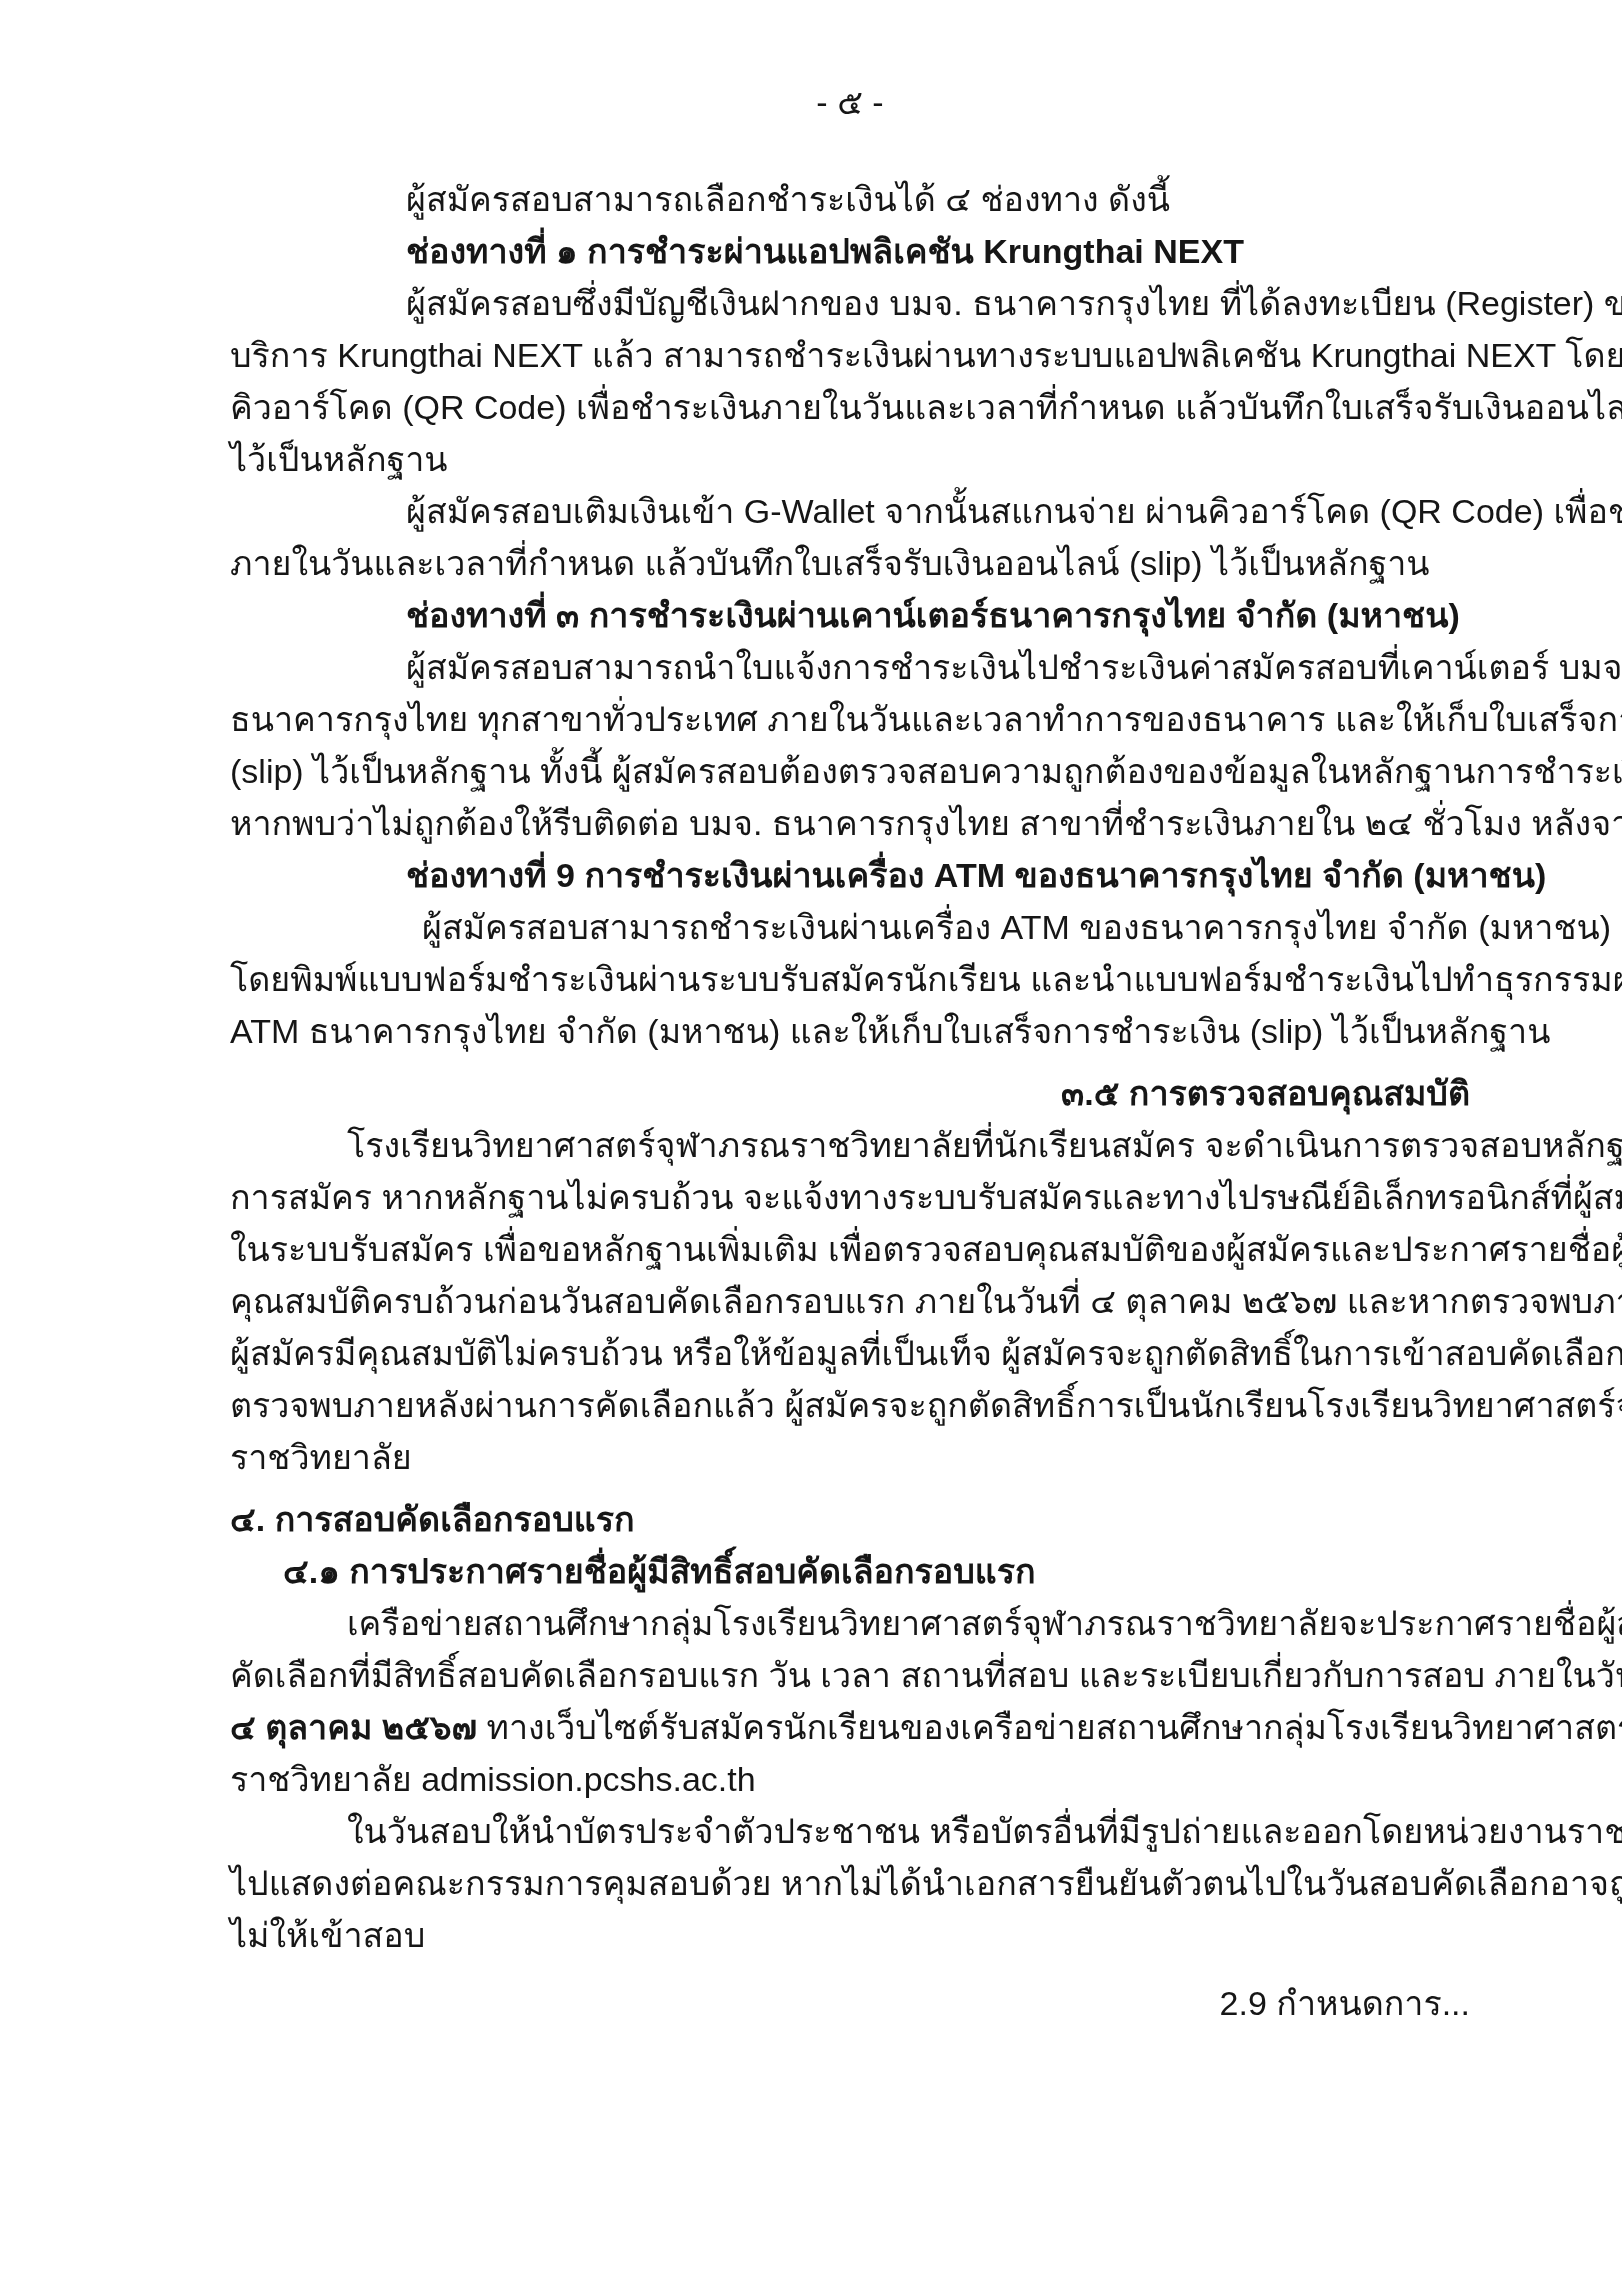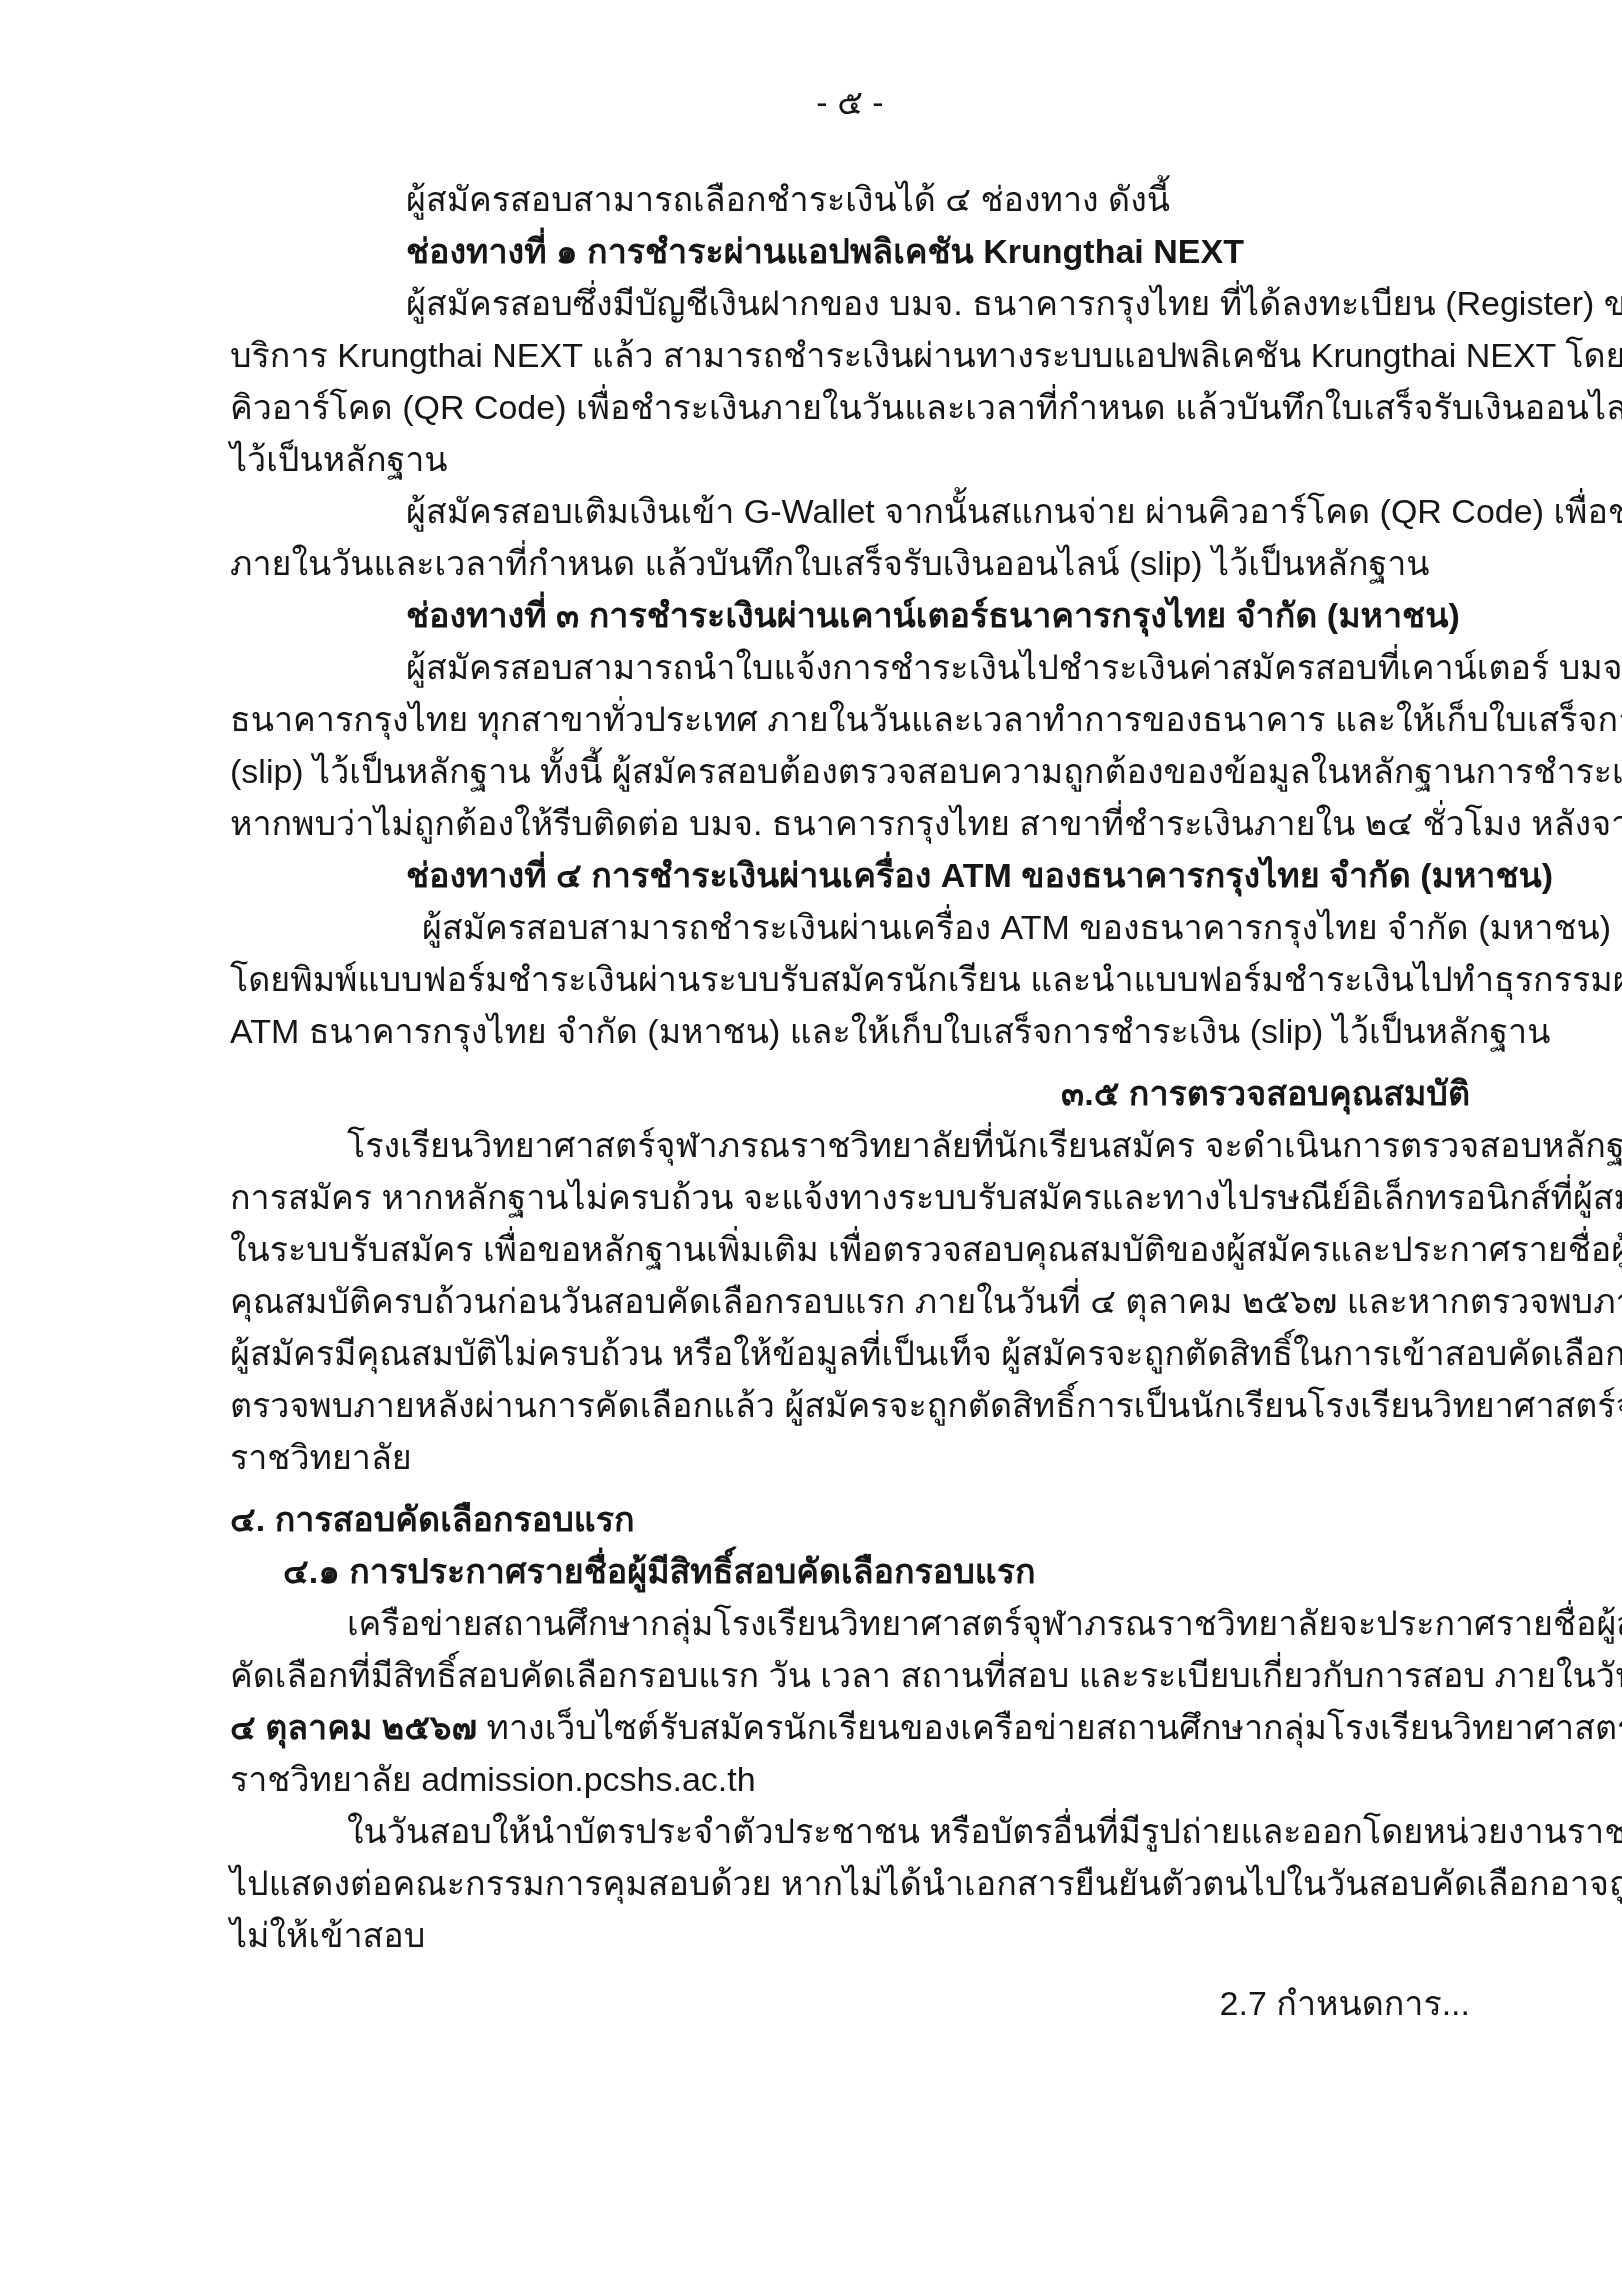--- a/index.html
+++ b/index.html
@@ -58,21 +58,21 @@
 
   <div class="ln i250">ผู้สมัครสอบเติมเงินเข้า G-Wallet จากนั้นสแกนจ่าย ผ่านคิวอาร์โคด (QR Code) เพื่อชำระเงิน</div>
   <div class="ln">ภายในวันและเวลาที่กำหนด แล้วบันทึกใบเสร็จรับเงินออนไลน์ (slip) ไว้เป็นหลักฐาน</div>
 
   <div class="ln b i250">ช่องทางที่ ๓ การชำระเงินผ่านเคาน์เตอร์ธนาคารกรุงไทย จำกัด (มหาชน)</div>
   <div class="ln i250">ผู้สมัครสอบสามารถนำใบแจ้งการชำระเงินไปชำระเงินค่าสมัครสอบที่เคาน์เตอร์ บมจ.</div>
   <div class="ln">ธนาคารกรุงไทย ทุกสาขาทั่วประเทศ ภายในวันและเวลาทำการของธนาคาร และให้เก็บใบเสร็จการชำระเงิน</div>
   <div class="ln">(slip) ไว้เป็นหลักฐาน ทั้งนี้ ผู้สมัครสอบต้องตรวจสอบความถูกต้องของข้อมูลในหลักฐานการชำระเงิน</div>
   <div class="ln">หากพบว่าไม่ถูกต้องให้รีบติดต่อ บมจ. ธนาคารกรุงไทย สาขาที่ชำระเงินภายใน ๒๔ ชั่วโมง หลังจากที่ชำระเงิน</div>
 
-  <div class="ln b i250">ช่องทางที่ ๔ การชำระเงินผ่านเครื่อง ATM ของธนาคารกรุงไทย จำกัด (มหาชน)</div>
+  <div class="ln b i250">ช่องทางที่ 9 การชำระเงินผ่านเครื่อง ATM ของธนาคารกรุงไทย จำกัด (มหาชน)</div>
   <div class="ln i270">ผู้สมัครสอบสามารถชำระเงินผ่านเครื่อง ATM ของธนาคารกรุงไทย จำกัด (มหาชน)</div>
   <div class="ln">โดยพิมพ์แบบฟอร์มชำระเงินผ่านระบบรับสมัครนักเรียน และนำแบบฟอร์มชำระเงินไปทำธุรกรรมผ่านเครื่อง</div>
   <div class="ln">ATM ธนาคารกรุงไทย จำกัด (มหาชน) และให้เก็บใบเสร็จการชำระเงิน (slip) ไว้เป็นหลักฐาน</div>
 
   <div class="gap-sect"></div>
   <div class="ln b i55">๓.๕ การตรวจสอบคุณสมบัติ</div>
   <div class="ln i165">โรงเรียนวิทยาศาสตร์จุฬาภรณราชวิทยาลัยที่นักเรียนสมัคร จะดำเนินการตรวจสอบหลักฐาน</div>
   <div class="ln">การสมัคร หากหลักฐานไม่ครบถ้วน จะแจ้งทางระบบรับสมัครและทางไปรษณีย์อิเล็กทรอนิกส์ที่ผู้สมัครแจ้งไว้</div>
   <div class="ln">ในระบบรับสมัคร เพื่อขอหลักฐานเพิ่มเติม เพื่อตรวจสอบคุณสมบัติของผู้สมัครและประกาศรายชื่อผู้สมัครที่มี</div>
   <div class="ln">คุณสมบัติครบถ้วนก่อนวันสอบคัดเลือกรอบแรก ภายในวันที่ ๔ ตุลาคม ๒๕๖๗ และหากตรวจพบภายหลังว่า</div>
@@ -86,16 +86,16 @@
 
   <div class="ln i165">เครือข่ายสถานศึกษากลุ่มโรงเรียนวิทยาศาสตร์จุฬาภรณราชวิทยาลัยจะประกาศรายชื่อผู้สมัครสอบ</div>
   <div class="ln">คัดเลือกที่มีสิทธิ์สอบคัดเลือกรอบแรก วัน เวลา สถานที่สอบ และระเบียบเกี่ยวกับการสอบ ภายในวันที่</div>
   <div class="ln"><span class="b">๔ ตุลาคม ๒๕๖๗</span><span> ทางเว็บไซต์รับสมัครนักเรียนของเครือข่ายสถานศึกษากลุ่มโรงเรียนวิทยาศาสตร์จุฬาภรณ</span></div>
   <div class="ln">ราชวิทยาลัย admission.pcshs.ac.th</div>
 
   <div class="ln i165">ในวันสอบให้นำบัตรประจำตัวประชาชน หรือบัตรอื่นที่มีรูปถ่ายและออกโดยหน่วยงานราชการ</div>
   <div class="ln">ไปแสดงต่อคณะกรรมการคุมสอบด้วย หากไม่ได้นำเอกสารยืนยันตัวตนไปในวันสอบคัดเลือกอาจถูกตัดสิทธิ์</div>
   <div class="ln">ไม่ให้เข้าสอบ</div>
 
-  <div class="ln catchword">2.7 กำหนดการ...</div>
+  <div class="ln catchword">2.9 กำหนดการ...</div>
 
 </div>
 
 
 </body></html>

